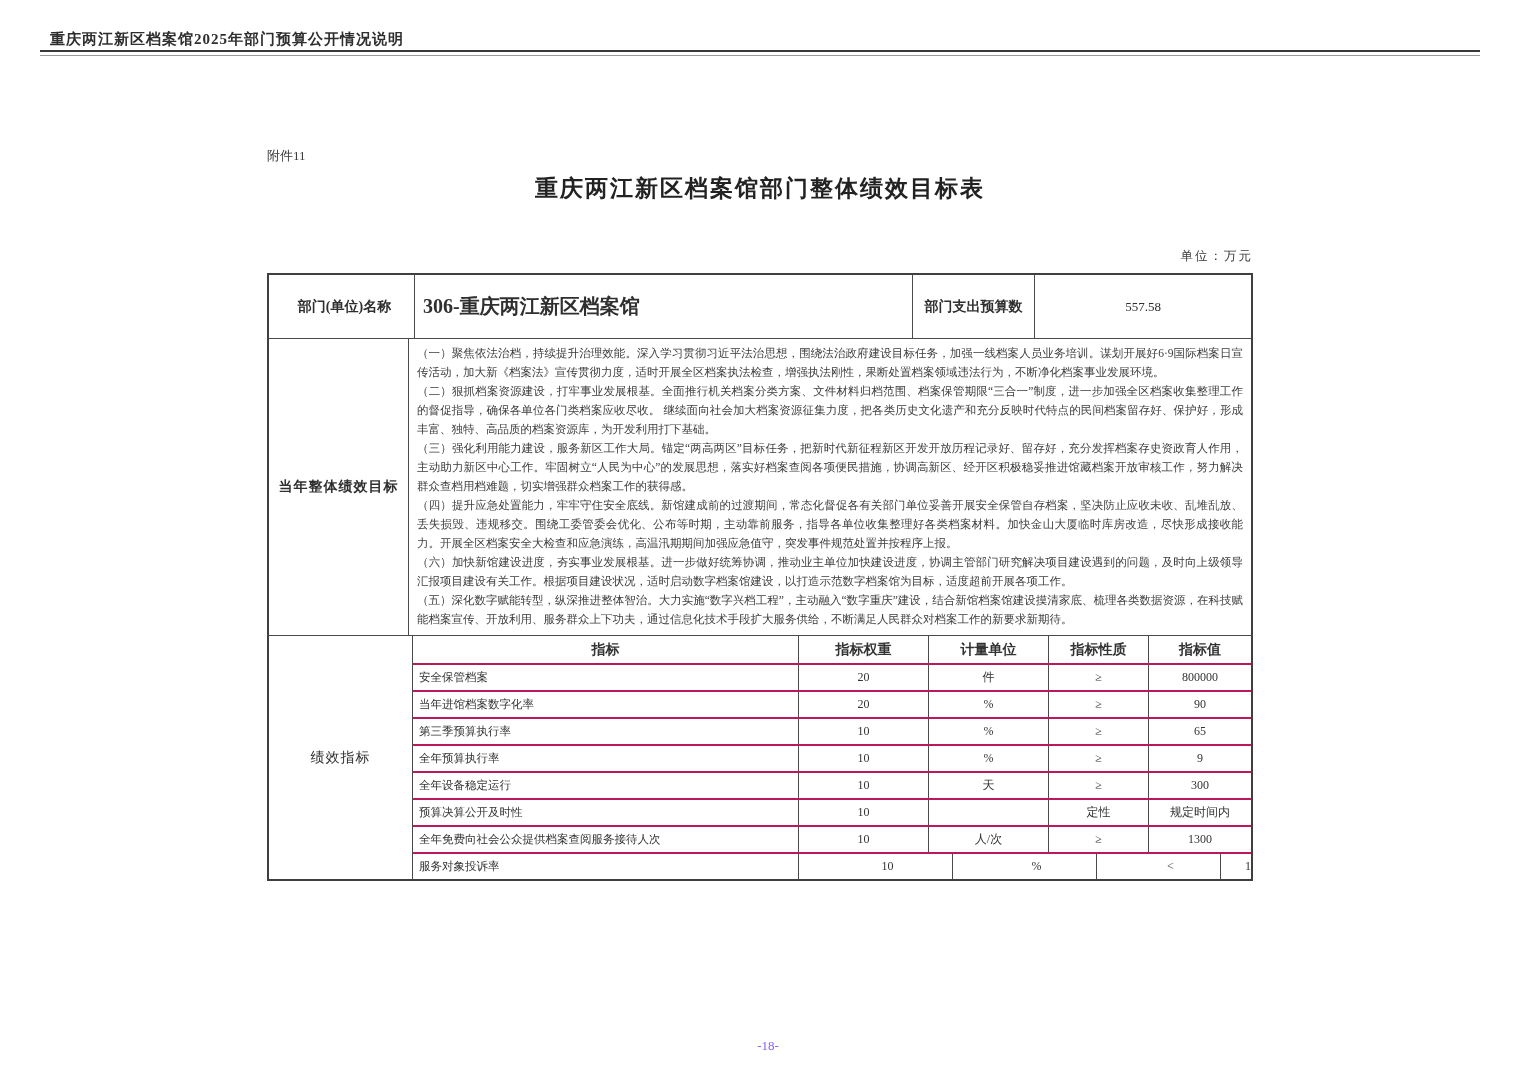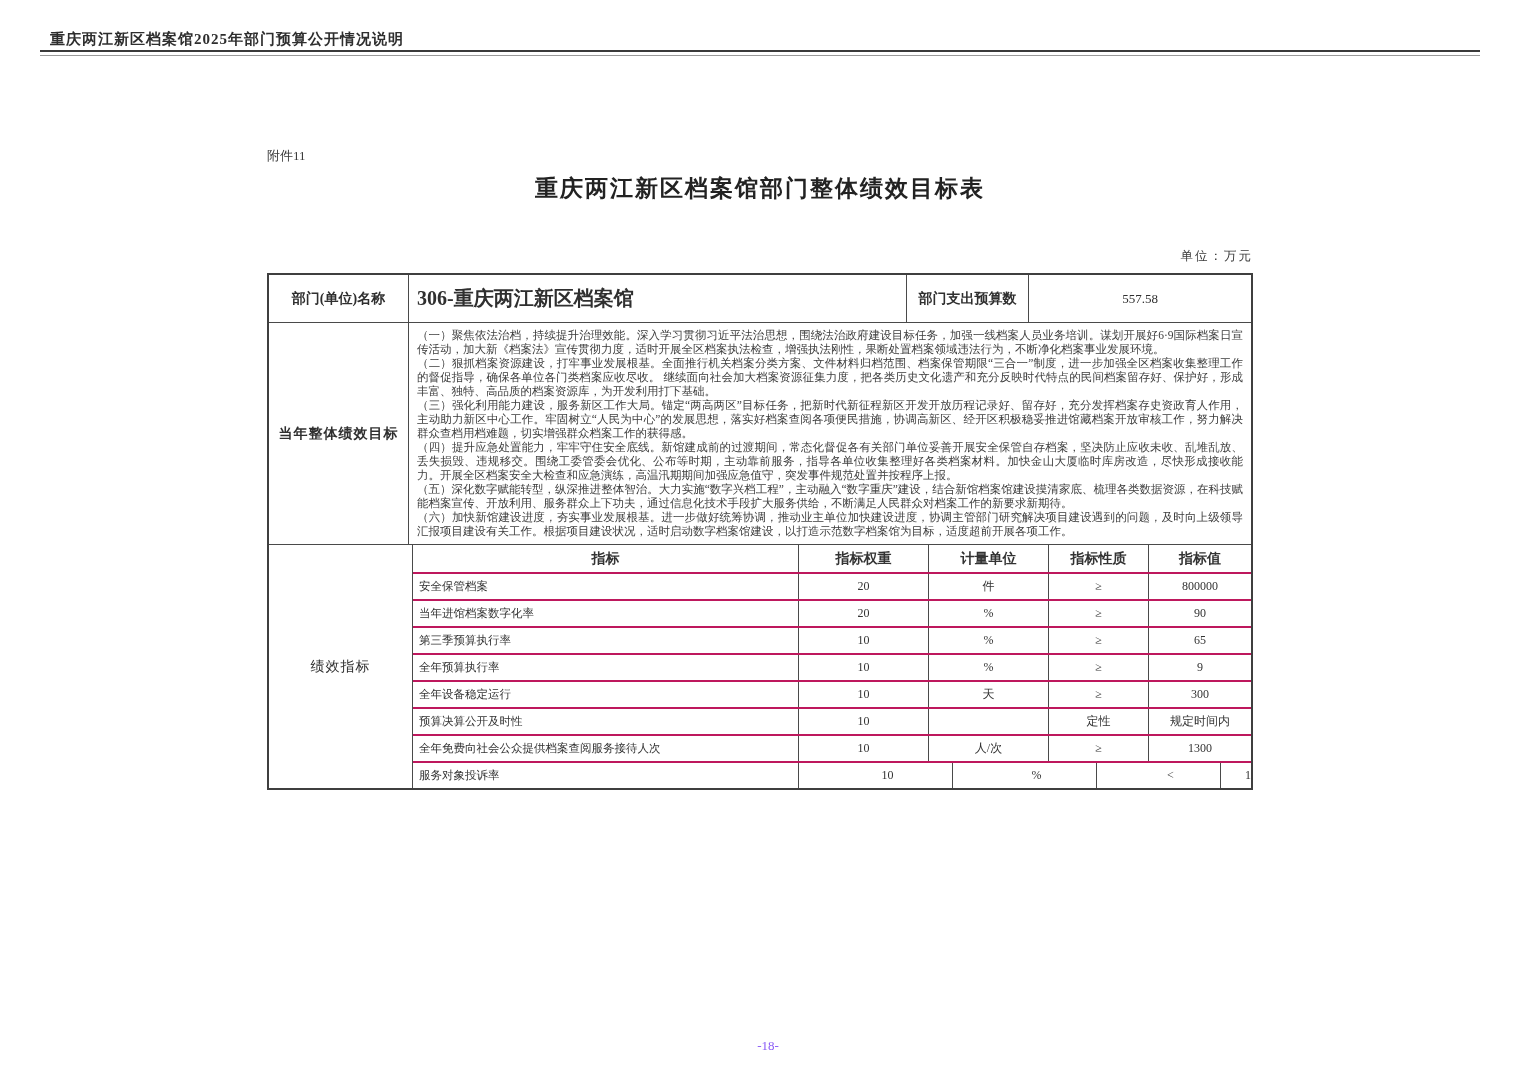--- a/index.html
+++ b/index.html
@@ -29,29 +29,29 @@
   }
   .main-table{
     position:absolute;left:267px;top:273px;width:986px;
     border:2px solid #3f3f3f;box-sizing:border-box;background:#ffffff;
   }
   .trow{display:flex;box-sizing:border-box;}
   .cell{box-sizing:border-box;border-right:1px solid #4a4a4a;
     display:flex;align-items:center;justify-content:center;
     font-size:14px;color:#2f2f2f;}
   .cell:last-child{border-right:none;}
-  .row-info{height:48px;border-bottom:1px solid #4a4a4a;}
+  .row-info{height:64px;border-bottom:1px solid #4a4a4a;padding-left:6px;}
   .c-dept-label{width:140px;font-weight:bold;}
   .c-dept-value{width:498px;font-weight:bold;font-size:20px;justify-content:flex-start;padding-left:8px;}
   .c-budget-label{width:122px;font-weight:bold;}
   .c-budget-value{flex:1;font-size:13px;font-weight:normal;}
   .row-goals{border-bottom:1px solid #4a4a4a;}
   .c-goals-label{width:140px;font-weight:bold;letter-spacing:1px;}
   .c-goals-text{flex:1;display:block;padding:5px 8px 6px 8px;
-    font-size:11.5px;line-height:14px;color:#3d3d3d;text-align:justify;}
+    font-size:11.5px;line-height:19px;color:#3d3d3d;text-align:justify;}
   .c-goals-text p{margin:0;}
   .row-perf{border-bottom:none;}
   .c-perf-label{width:152px;font-weight:normal;letter-spacing:1px;}
   .sub-table{flex:1;display:block;}
   .sub-row{display:flex;border-bottom:2px solid #be185d;height:25px;}
   .sub-row:last-child{border-bottom:none;gap:24px;}
   .sub-header{height:27px;font-weight:bold;}
   .sc{box-sizing:border-box;border-right:1px solid #4a4a4a;
     display:flex;align-items:center;justify-content:center;
     font-size:12px;color:#333333;}
@@ -89,22 +89,22 @@
     <div class="cell c-budget-value">557.58</div>
   </div>
 
   <div class="trow row-goals">
     <div class="cell c-goals-label">当年整体绩效目标</div>
     <div class="cell c-goals-text">
       <p>（一）聚焦依法治档，持续提升治理效能。深入学习贯彻习近平法治思想，围绕法治政府建设目标任务，加强一线档案人员业务培训。谋划开展好6·9国际档案日宣传活动，加大新《档案法》宣传贯彻力度，适时开展全区档案执法检查，增强执法刚性，果断处置档案领域违法行为，不断净化档案事业发展环境。</p>
       <p>（二）狠抓档案资源建设，打牢事业发展根基。全面推行机关档案分类方案、文件材料归档范围、档案保管期限“三合一”制度，进一步加强全区档案收集整理工作的督促指导，确保各单位各门类档案应收尽收。 继续面向社会加大档案资源征集力度，把各类历史文化遗产和充分反映时代特点的民间档案留存好、保护好，形成丰富、独特、高品质的档案资源库，为开发利用打下基础。</p>
       <p>（三）强化利用能力建设，服务新区工作大局。锚定“两高两区”目标任务，把新时代新征程新区开发开放历程记录好、留存好，充分发挥档案存史资政育人作用，主动助力新区中心工作。牢固树立“人民为中心”的发展思想，落实好档案查阅各项便民措施，协调高新区、经开区积极稳妥推进馆藏档案开放审核工作，努力解决群众查档用档难题，切实增强群众档案工作的获得感。</p>
       <p>（四）提升应急处置能力，牢牢守住安全底线。新馆建成前的过渡期间，常态化督促各有关部门单位妥善开展安全保管自存档案，坚决防止应收未收、乱堆乱放、丢失损毁、违规移交。围绕工委管委会优化、公布等时期，主动靠前服务，指导各单位收集整理好各类档案材料。加快金山大厦临时库房改造，尽快形成接收能力。开展全区档案安全大检查和应急演练，高温汛期期间加强应急值守，突发事件规范处置并按程序上报。</p>
+      <p>（六）加快新馆建设进度，夯实事业发展根基。进一步做好统筹协调，推动业主单位加快建设进度，协调主管部门研究解决项目建设遇到的问题，及时向上级领导汇报项目建设有关工作。根据项目建设状况，适时启动数字档案馆建设，以打造示范数字档案馆为目标，适度超前开展各项工作。</p>
       <p>（五）深化数字赋能转型，纵深推进整体智治。大力实施“数字兴档工程”，主动融入“数字重庆”建设，结合新馆档案馆建设摸清家底、梳理各类数据资源，在科技赋能档案宣传、开放利用、服务群众上下功夫，通过信息化技术手段扩大服务供给，不断满足人民群众对档案工作的新要求新期待。</p>
-      <p>（六）加快新馆建设进度，夯实事业发展根基。进一步做好统筹协调，推动业主单位加快建设进度，协调主管部门研究解决项目建设遇到的问题，及时向上级领导汇报项目建设有关工作。根据项目建设状况，适时启动数字档案馆建设，以打造示范数字档案馆为目标，适度超前开展各项工作。</p>
     </div>
   </div>
 
   <div class="trow row-perf">
     <div class="cell c-perf-label">绩效指标</div>
     <div class="sub-table">
 
       <div class="sub-row sub-header">
         <div class="sc sc-name">指标</div>
         <div class="sc sc-weight">指标权重</div>

